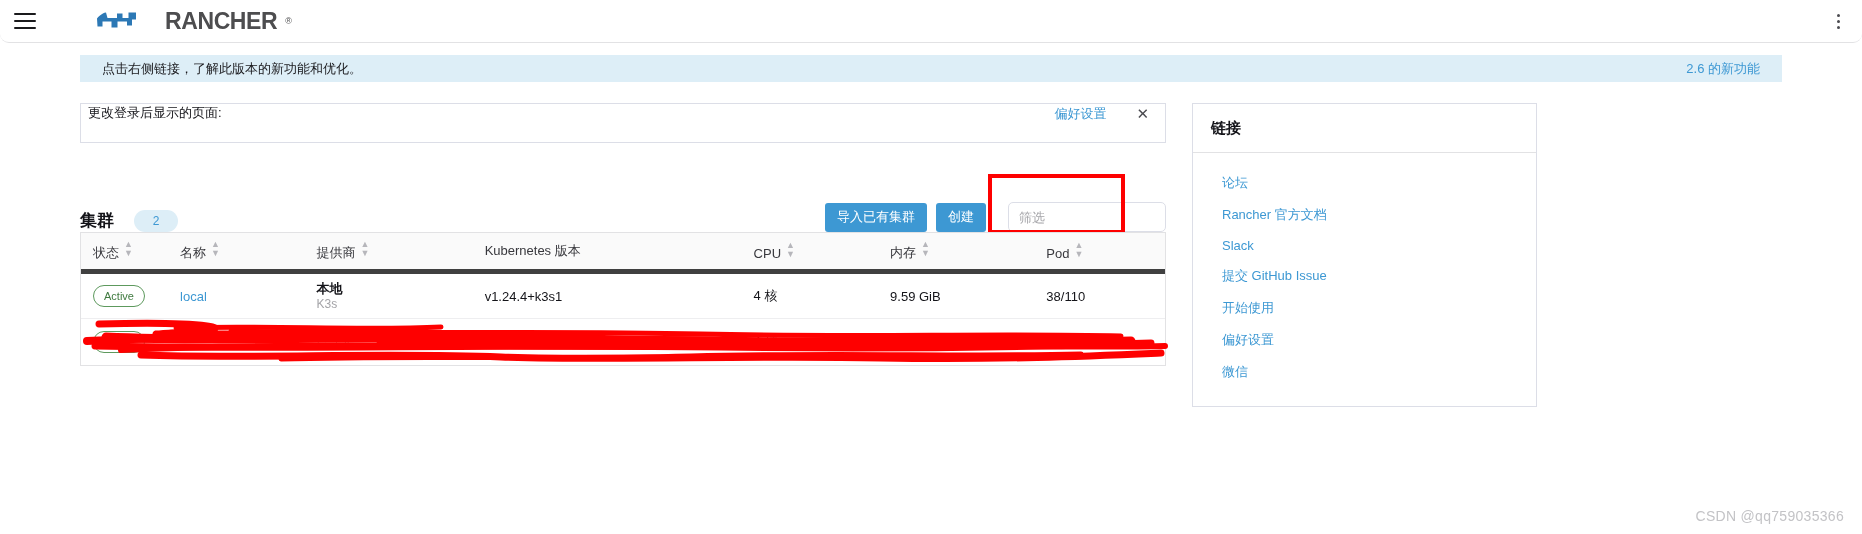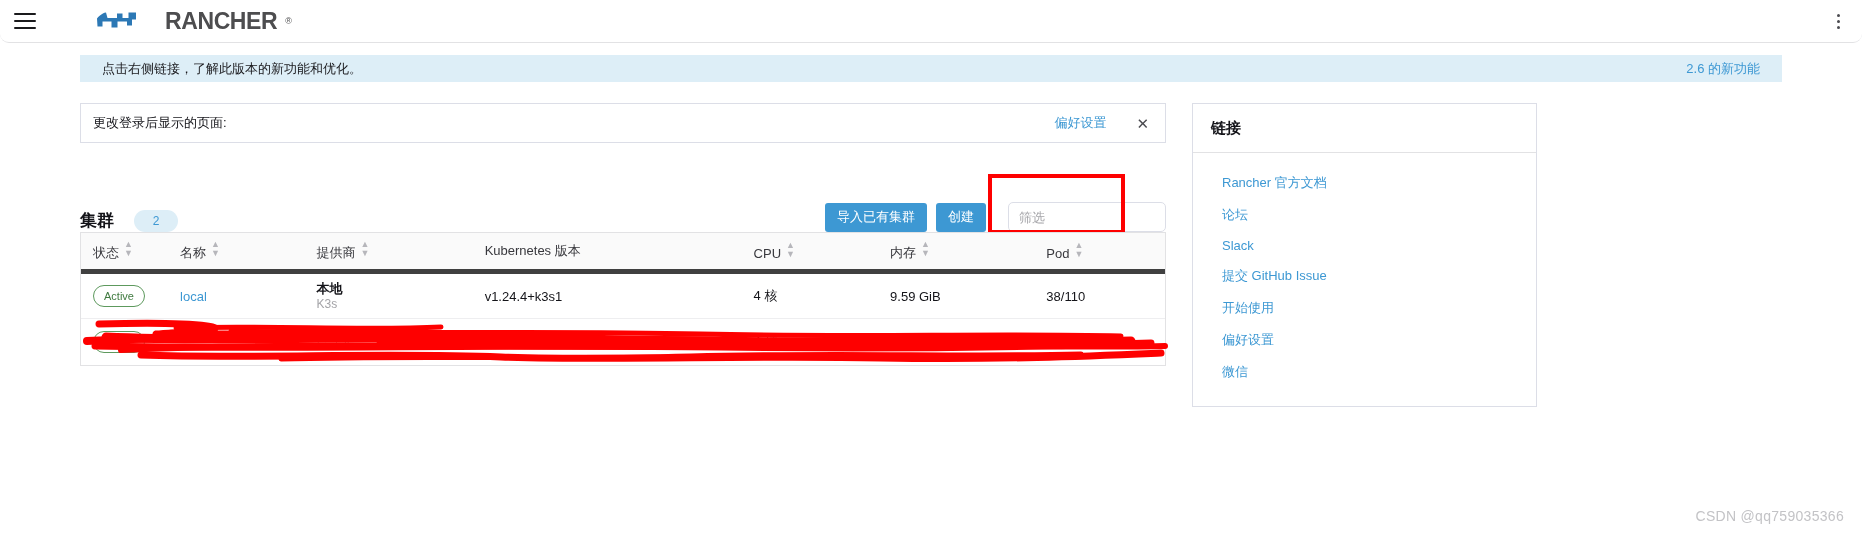--- a/index.html
+++ b/index.html
@@ -122,23 +122,23 @@
     width: 345px;
   }
 
   
   .pref-card {
     width: 1086px;
     height: 40px;
     border: 1px solid #dcdee7;
     background: #ffffff;
     display: flex;
-    align-items: center;
+    align-items: flex-start;
     justify-content: space-between;
-    padding: 0 14px 0 12px;
+    padding: 0 14px 0 7px;
     box-sizing: border-box;
     font-size: 13px;
   }
   .pref-right {
     display: flex;
     align-items: center;
     gap: 28px;
   }
   .pref-link {
     color: #3d98d3;
@@ -464,22 +464,22 @@
         </g>
       </svg>
     </div>
   </div>
 </div>
 
 <div class="side-col">
   <div class="side-card">
     <div class="side-head">链接</div>
     <div class="side-body">
+      <a class="side-link">论坛</a>
       <a class="side-link">Rancher 官方文档</a>
-      <a class="side-link">论坛</a>
       <a class="side-link">Slack</a>
       <a class="side-link">提交 GitHub Issue</a>
       <a class="side-link">开始使用</a>
       <a class="side-link">偏好设置</a>
       <a class="side-link">微信</a>
     </div>
   </div>
 </div>
 
 <div class="watermark">CSDN @qq759035366</div>

